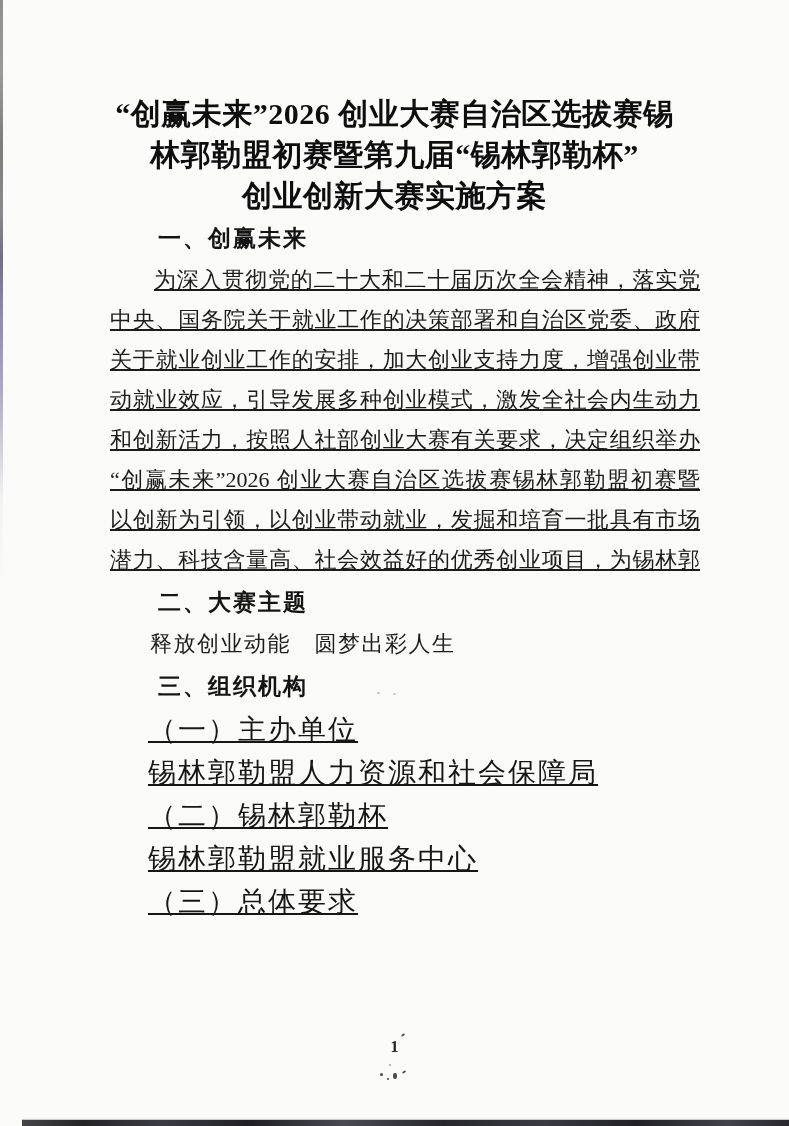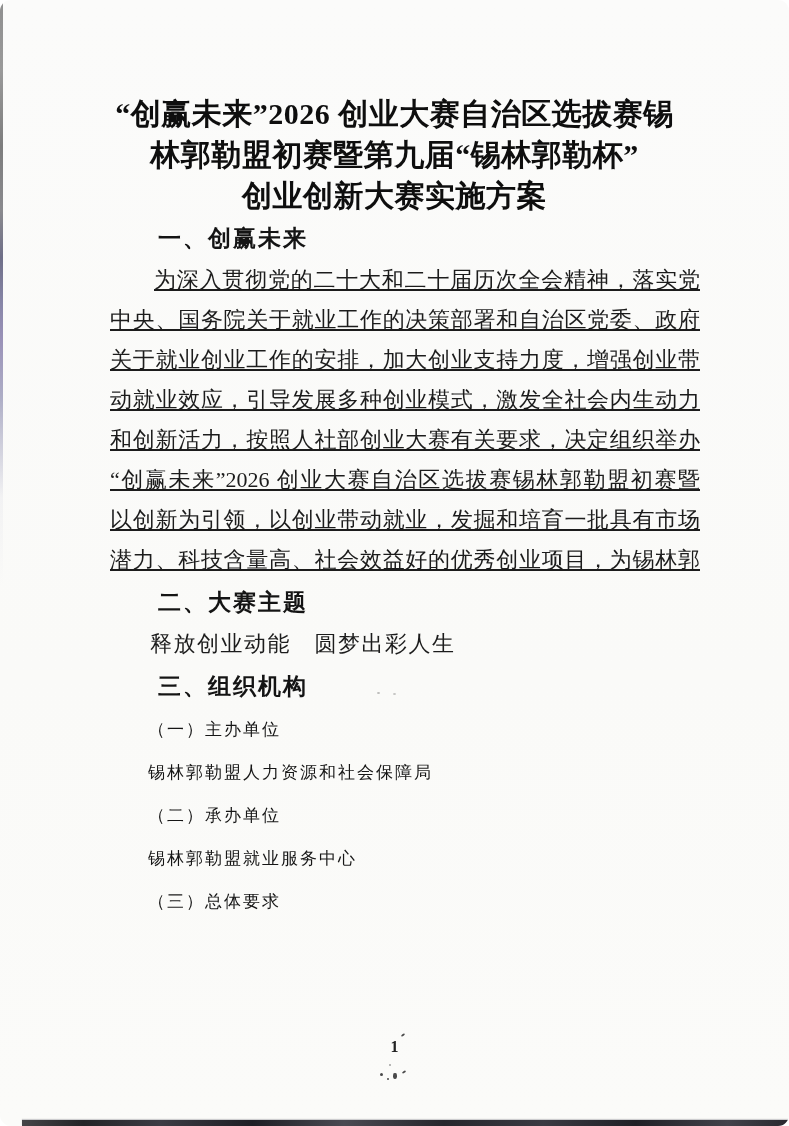--- a/index.html
+++ b/index.html
@@ -6,21 +6,20 @@
   body { background: #ffffff; }
 
   .page {
     position: relative;
     width: 789px;
     height: 1126px;
     background: linear-gradient(180deg, #fbfbfa 0%, #fafaf8 60%, #fbfbf9 100%);
     overflow: hidden;
     font-family: "Liberation Serif", "DejaVu Serif", serif;
     color: #1a1a1a;
-    border-radius: 11px;
   }
 
   
   .edge-left {
     position: absolute;
     left: 0; top: 0;
     width: 3px; height: 585px;
     background: linear-gradient(180deg,
       #8f8f8f 0%, #9a9a9a 12%, #7d7d7d 25%, #8a8a8e 36%,
       #6f6f88 44%, #8886a8 52%, #9a92b8 58%, #aeaec6 68%,
@@ -87,25 +86,26 @@
   }
   .pline.indent { padding-left: 44px; }
   .slogan {
     font-size: 22px;
     line-height: 40px;
     letter-spacing: 1.5px;
     padding-left: 40px;
     color: #1c1c1c;
   }
   .org-item {
-    font-size: 17px;
+    font-size: 28px;
     line-height: 43px;
     letter-spacing: 2px;
     padding-left: 38px;
     color: #161616;
+    text-decoration: underline;
   }
   .org-item.label { font-style: italic; font-style: normal; }
 
   .page-number {
     position: absolute;
     top: 1038px;
     left: 0; right: 0;
     text-align: center;
     font-size: 16px;
     font-weight: bold;
@@ -137,21 +137,21 @@
     <div class="pline j">“创赢未来”2026 创业大赛自治区选拔赛锡林郭勒盟初赛暨</div>
     <div class="pline j">以创新为引领，以创业带动就业，发掘和培育一批具有市场</div>
     <div class="pline j">潜力、科技含量高、社会效益好的优秀创业项目，为锡林郭</div>
 
     <div class="sec-heading">二、大赛主题</div>
     <div class="slogan">释放创业动能　圆梦出彩人生</div>
 
     <div class="sec-heading">三、组织机构</div>
     <div class="org-item label">（一）主办单位</div>
     <div class="org-item">锡林郭勒盟人力资源和社会保障局</div>
-    <div class="org-item label">（二）承办单位</div>
+    <div class="org-item label">（二）锡林郭勒杯</div>
     <div class="org-item">锡林郭勒盟就业服务中心</div>
     <div class="org-item label">（三）总体要求</div>
 
   </div>
 
   <div class="page-number">1</div>
 
   <div class="speckle" style="left:401px; top:1034px; width:4px; height:2px; transform:rotate(-35deg);"></div>
   <div class="speckle" style="left:389px; top:1064px; width:2px; height:2px; opacity:.5;"></div>
   <div class="speckle" style="left:380px; top:1073px; width:3px; height:3px;"></div>

